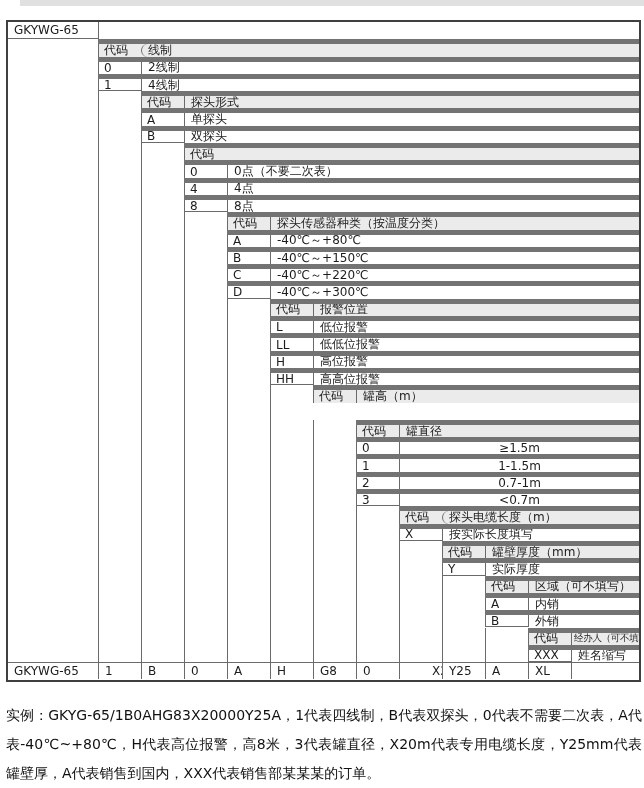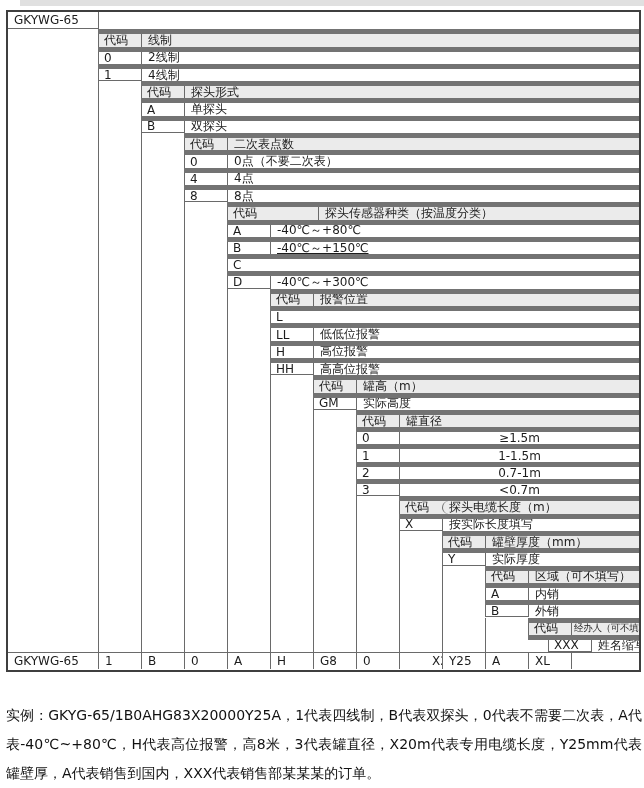--- a/index.html
+++ b/index.html
@@ -3,21 +3,21 @@
 <meta charset="utf-8">
 <style>
   html,body{margin:0;padding:0;}
   body{
     width:644px;height:788px;position:relative;background:#ffffff;
     font-family:"DejaVu Sans","Liberation Sans",sans-serif;
     color:#1c1c1c;font-size:12px;overflow:hidden;
   }
   .strip{position:absolute;left:20px;top:0;width:624px;height:6px;background:#e0e0e0;}
   #grid{
-    position:absolute;left:6px;top:10px;width:635px;height:662px;
+    position:absolute;left:6px;top:20px;width:635px;height:662px;
     border:2px solid #3f3f3f;box-sizing:border-box;background:#fff;
   }
   .sec{position:absolute;}
   .row{display:flex;height:17.3px;border-top:5px solid #737373;box-sizing:border-box;}
   .hrow{background:#ebebeb;}
   .trow{position:absolute;display:flex;box-sizing:border-box;}
   .brow{border-top:1px solid #6a6a6a;}
   .cell{
     box-sizing:border-box;height:100%;display:flex;align-items:center;
     padding:0 6px;overflow:hidden;white-space:nowrap;flex:0 0 auto;
@@ -40,21 +40,21 @@
 <div class="strip"></div>
 
 <div id="grid">
     <div class="trow" style="left: 0px; top: 0px; width: 631px; height: 17.3px;">
       <div class="cell end" style="width: 90px;">GKYWG-65</div>
       <div class="cell vl" style="flex: 1 1 auto;"></div>
     </div>
     <div class="sec" style="left: 90px; top: 17.3px; width: 541px;">
       <div class="row hrow">
         <div class="cell code" style="width: 43px;">代码</div>
-        <div class="cell val hlabel" style="flex: 1 1 auto;">线制</div>
+        <div class="cell val hlabel" style="flex: 1 1 auto; border-radius: 8px;">线制</div>
       </div>
       <div class="row">
         <div class="cell code" style="width: 43px;">0</div>
         <div class="cell val" style="flex: 1 1 auto;">2线制</div>
       </div>
       <div class="row">
         <div class="cell code end" style="width: 43px;">1</div>
         <div class="cell val" style="flex: 1 1 auto;">4线制</div>
       </div>
     </div>
@@ -70,89 +70,86 @@
       </div>
       <div class="row">
         <div class="cell code end" style="width: 43px;">B</div>
         <div class="cell val" style="flex: 1 1 auto;">双探头</div>
       </div>
     </div>
     <div class="spine" style="left: 133px; top: 121.1px; height: 519px;"></div>
     <div class="sec" style="left: 176px; top: 121.1px; width: 455px;">
       <div class="row hrow">
         <div class="cell code" style="width: 43px;">代码</div>
-        <div class="cell val hlabel" style="flex: 1 1 auto;">二次表点数</div>
       </div>
       <div class="row">
         <div class="cell code" style="width: 43px;">0</div>
         <div class="cell val" style="flex: 1 1 auto;">0点（不要二次表）</div>
       </div>
       <div class="row">
         <div class="cell code" style="width: 43px;">4</div>
         <div class="cell val" style="flex: 1 1 auto;">4点</div>
       </div>
       <div class="row">
         <div class="cell code end" style="width: 43px;">8</div>
         <div class="cell val" style="flex: 1 1 auto;">8点</div>
       </div>
     </div>
     <div class="spine" style="left: 176px; top: 190.3px; height: 449.8px;"></div>
     <div class="sec" style="left: 219px; top: 190.3px; width: 412px;">
       <div class="row hrow">
         <div class="cell code" style="width: 43px;">代码</div>
-        <div class="cell val hlabel" style="flex: 1 1 auto; margin-left: 48px;">探头传感器种类（按温度分类）</div>
+        <div class="cell val hlabel" style="flex: 1 1 auto;">探头传感器种类（按温度分类）</div>
       </div>
       <div class="row">
         <div class="cell code" style="width: 43px;">A</div>
         <div class="cell val" style="flex: 1 1 auto;">-40℃～+80℃</div>
       </div>
       <div class="row">
         <div class="cell code" style="width: 43px;">B</div>
-        <div class="cell val" style="flex: 1 1 auto; text-decoration: underline;">-40℃～+150℃</div>
+        <div class="cell val" style="flex: 1 1 auto;">-40℃～+150℃</div>
       </div>
       <div class="row">
         <div class="cell code" style="width: 43px;">C</div>
+        <div class="cell val" style="flex: 1 1 auto;">-40℃～+220℃</div>
       </div>
       <div class="row">
         <div class="cell code end" style="width: 43px;">D</div>
         <div class="cell val" style="flex: 1 1 auto;">-40℃～+300℃</div>
       </div>
     </div>
     <div class="spine" style="left: 219px; top: 276.8px; height: 363.3px;"></div>
     <div class="sec" style="left: 262px; top: 276.8px; width: 369px;">
       <div class="row hrow">
         <div class="cell code" style="width: 43px;">代码</div>
         <div class="cell val hlabel" style="flex: 1 1 auto;">报警位置</div>
       </div>
       <div class="row">
         <div class="cell code" style="width: 43px;">L</div>
+        <div class="cell val" style="flex: 1 1 auto;">低位报警</div>
       </div>
       <div class="row">
         <div class="cell code" style="width: 43px;">LL</div>
         <div class="cell val" style="flex: 1 1 auto;">低低位报警</div>
       </div>
       <div class="row">
         <div class="cell code" style="width: 43px;">H</div>
         <div class="cell val" style="flex: 1 1 auto;">高位报警</div>
       </div>
       <div class="row">
         <div class="cell code end" style="width: 43px;">HH</div>
         <div class="cell val" style="flex: 1 1 auto;">高高位报警</div>
       </div>
     </div>
     <div class="spine" style="left: 262px; top: 363.3px; height: 276.8px;"></div>
     <div class="sec" style="left: 305px; top: 363.3px; width: 326px;">
       <div class="row hrow">
         <div class="cell code" style="width: 43px;">代码</div>
         <div class="cell val hlabel" style="flex: 1 1 auto;">罐高（m）</div>
       </div>
-      <div class="row">
-        <div class="cell code end" style="width: 43px;">GM</div>
-        <div class="cell val" style="flex: 1 1 auto;">实际高度</div>
-      </div>
     </div>
     <div class="spine" style="left: 305px; top: 397.9px; height: 242.2px;"></div>
     <div class="sec" style="left: 348px; top: 397.9px; width: 283px;">
       <div class="row hrow">
         <div class="cell code" style="width: 43px;">代码</div>
         <div class="cell val hlabel" style="flex: 1 1 auto;">罐直径</div>
       </div>
       <div class="row">
         <div class="cell code" style="width: 43px;">0</div>
         <div class="cell val center" style="flex: 1 1 auto;">≥1.5m</div>
@@ -207,21 +204,21 @@
         <div class="cell val" style="flex: 1 1 auto;">外销</div>
       </div>
     </div>
     <div class="spine" style="left: 477px; top: 605.5px; height: 34.6px;"></div>
     <div class="sec small" style="left: 520px; top: 605.5px; width: 111px;">
       <div class="row hrow">
         <div class="cell code" style="width: 43px;">代码</div>
         <div class="cell val hlabel" style="flex: 1 1 auto;">经办人（可不填写）</div>
       </div>
       <div class="row">
-        <div class="cell code end" style="width: 43px; margin-left: 20px;">XXX</div>
+        <div class="cell code end" style="width: 43px;">XXX</div>
         <div class="cell val" style="flex: 1 1 auto;">姓名缩写</div>
       </div>
     </div>
     <div class="trow brow" style="left: 0px; top: 640.1px; width: 631px; height: 17.3px;">
       <div class="cell " style="width: 90px;">GKYWG-65</div>
       <div class="cell vl" style="width: 43px;">1</div>
       <div class="cell vl" style="width: 43px;">B</div>
       <div class="cell vl" style="width: 43px;">0</div>
       <div class="cell vl" style="width: 43px;">A</div>
       <div class="cell vl" style="width: 43px;">H</div>

